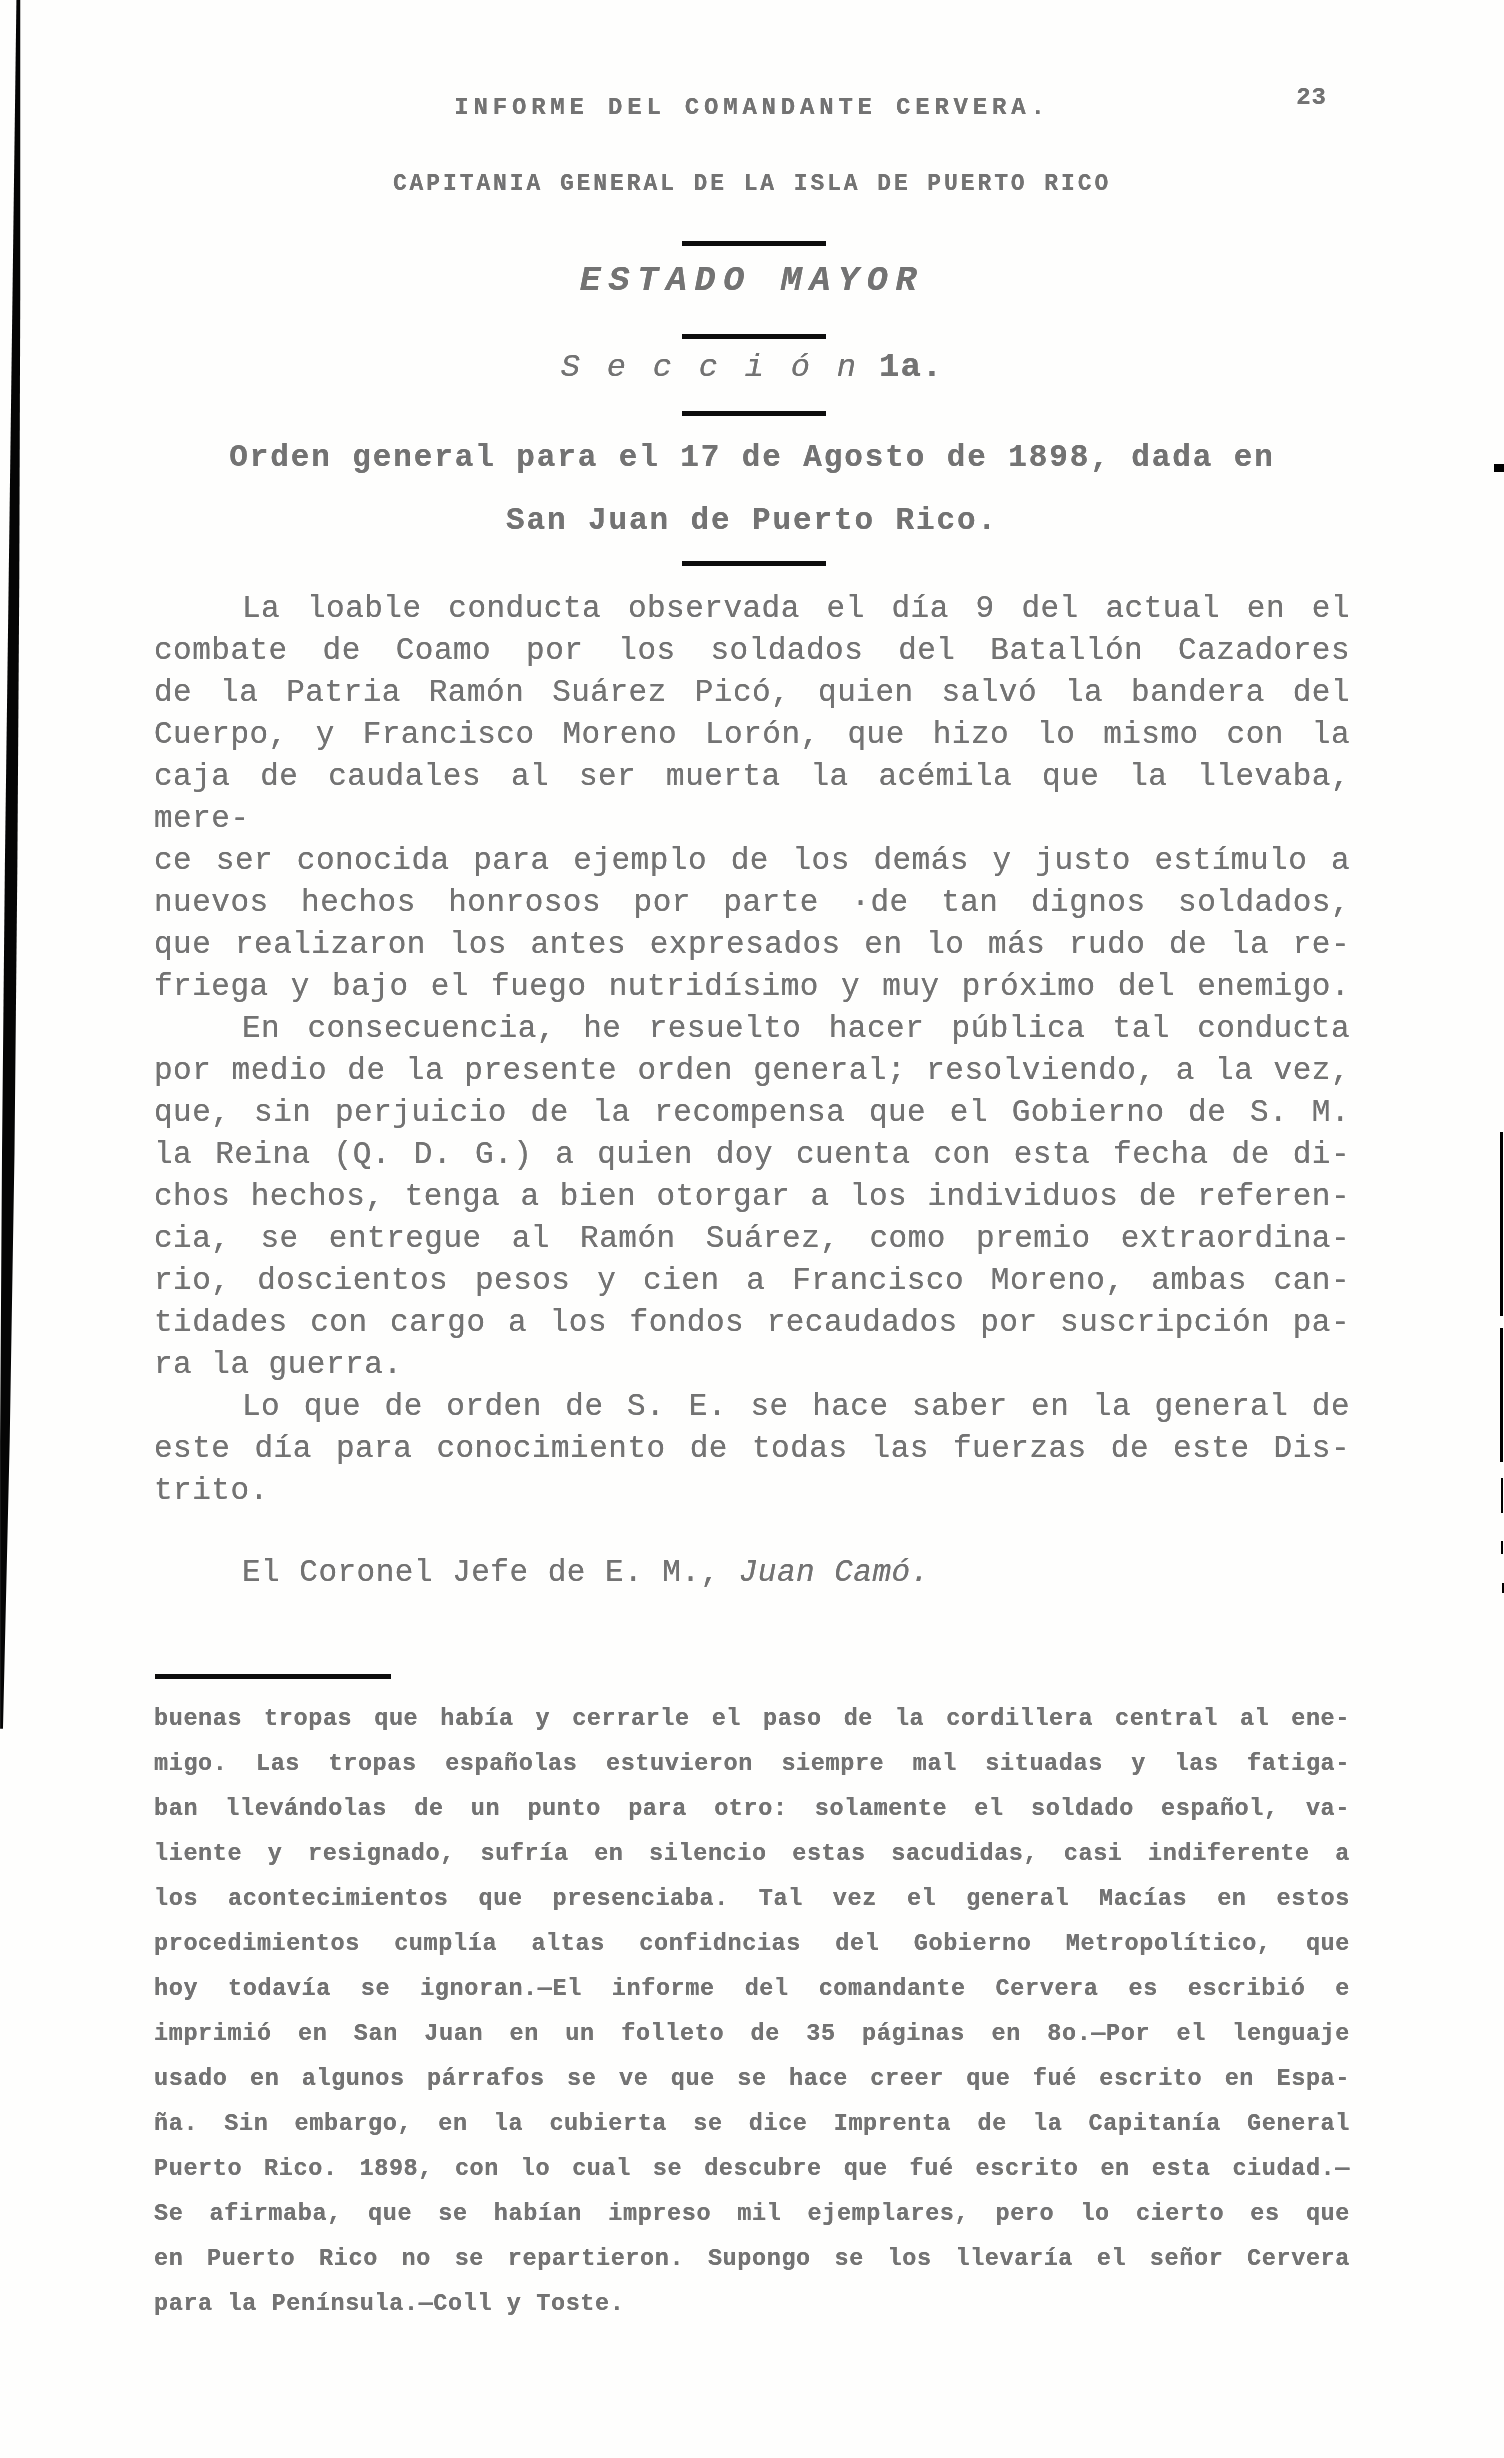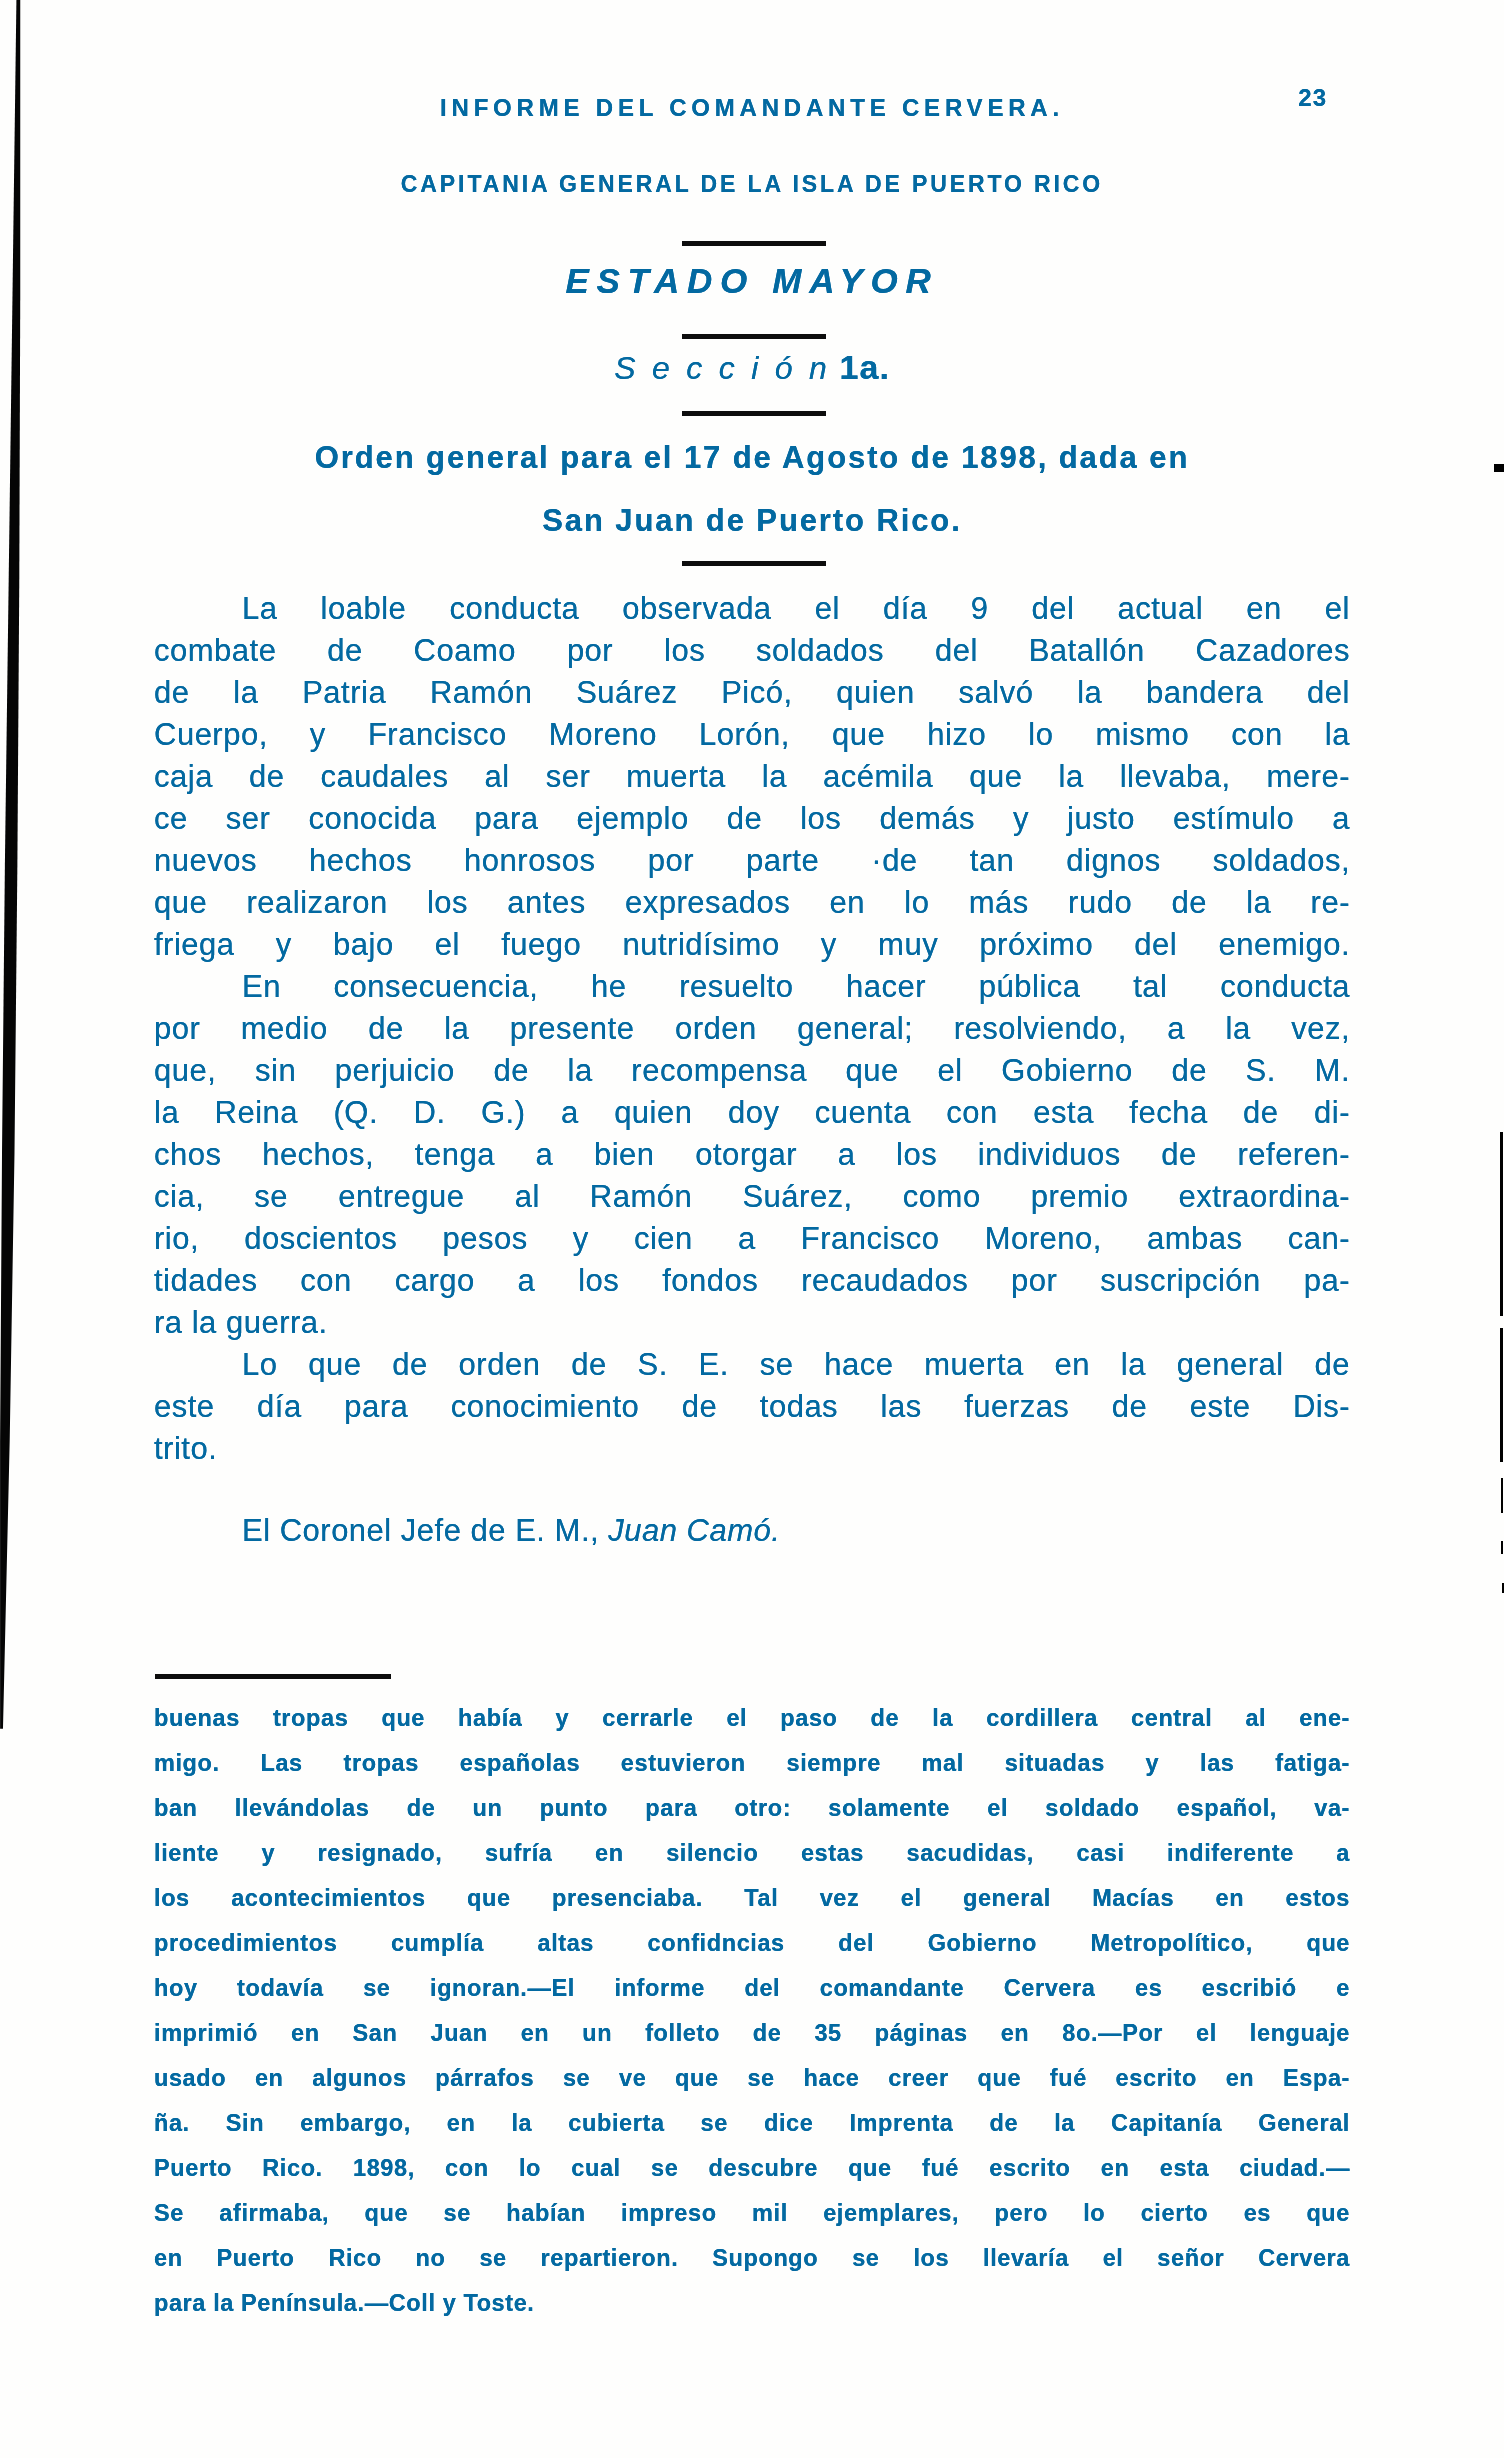--- a/index.html
+++ b/index.html
@@ -1,20 +1,20 @@
 <!DOCTYPE html>
 <html><head>
 <meta charset="utf-8">
 <style>
   html,body { margin:0; padding:0; background:#ffffff; }
   .page {
     position:relative; width:1504px; height:2458px;
     background:#fefefdff; overflow:hidden;
-    font-family:Liberation Sans, sans-serif;
-    color:#0369a1;
+    font-family:Liberation Mono, monospace;
+    color:#737373;
     text-shadow:0 0 0.6px currentColor; 
   }
   .col { position:absolute; left:154px; width:1196px; }
   .center { text-align:center; }
 
   .running-header { top:94px; font-size:24px; font-weight:700; letter-spacing:4.8px; }
   .page-number { position:absolute; right:23px; top:-9.6px; font-size:24px; font-weight:700; letter-spacing:1px; }
 
   .doc-title { top:171px; font-size:23px; font-weight:700; letter-spacing:2.9px; }
   .subtitle  { top:261px; font-size:35px; font-weight:700; font-style:italic; letter-spacing:7.7px; }
@@ -107,21 +107,21 @@
         <div class="line">por medio de la presente orden general; resolviendo, a la vez,</div>
         <div class="line">que, sin perjuicio de la recompensa que el Gobierno de S. M.</div>
         <div class="line">la Reina (Q. D. G.) a quien doy cuenta con esta fecha de di-</div>
         <div class="line">chos hechos, tenga a bien otorgar a los individuos de referen-</div>
         <div class="line">cia, se entregue al Ramón Suárez, como premio extraordina-</div>
         <div class="line">rio, doscientos pesos y cien a Francisco Moreno, ambas can-</div>
         <div class="line">tidades con cargo a los fondos recaudados por suscripción pa-</div>
         <div class="line">ra la guerra.</div>
       </div>
     <div class="para indent short-last">
-        <div class="line">Lo que de orden de S. E. se hace muerta en la general de</div>
+        <div class="line">Lo que de orden de S. E. se hace saber en la general de</div>
         <div class="line">este día para conocimiento de todas las fuerzas de este Dis-</div>
         <div class="line">trito.</div>
       </div>
     <div class="signature">
       <span>El Coronel Jefe de E. M., </span><span class="name">Juan Camó.</span>
     </div>
   </div>
 
   <div class="rule footnote-rule"></div>
   <div class="col footnote para">

